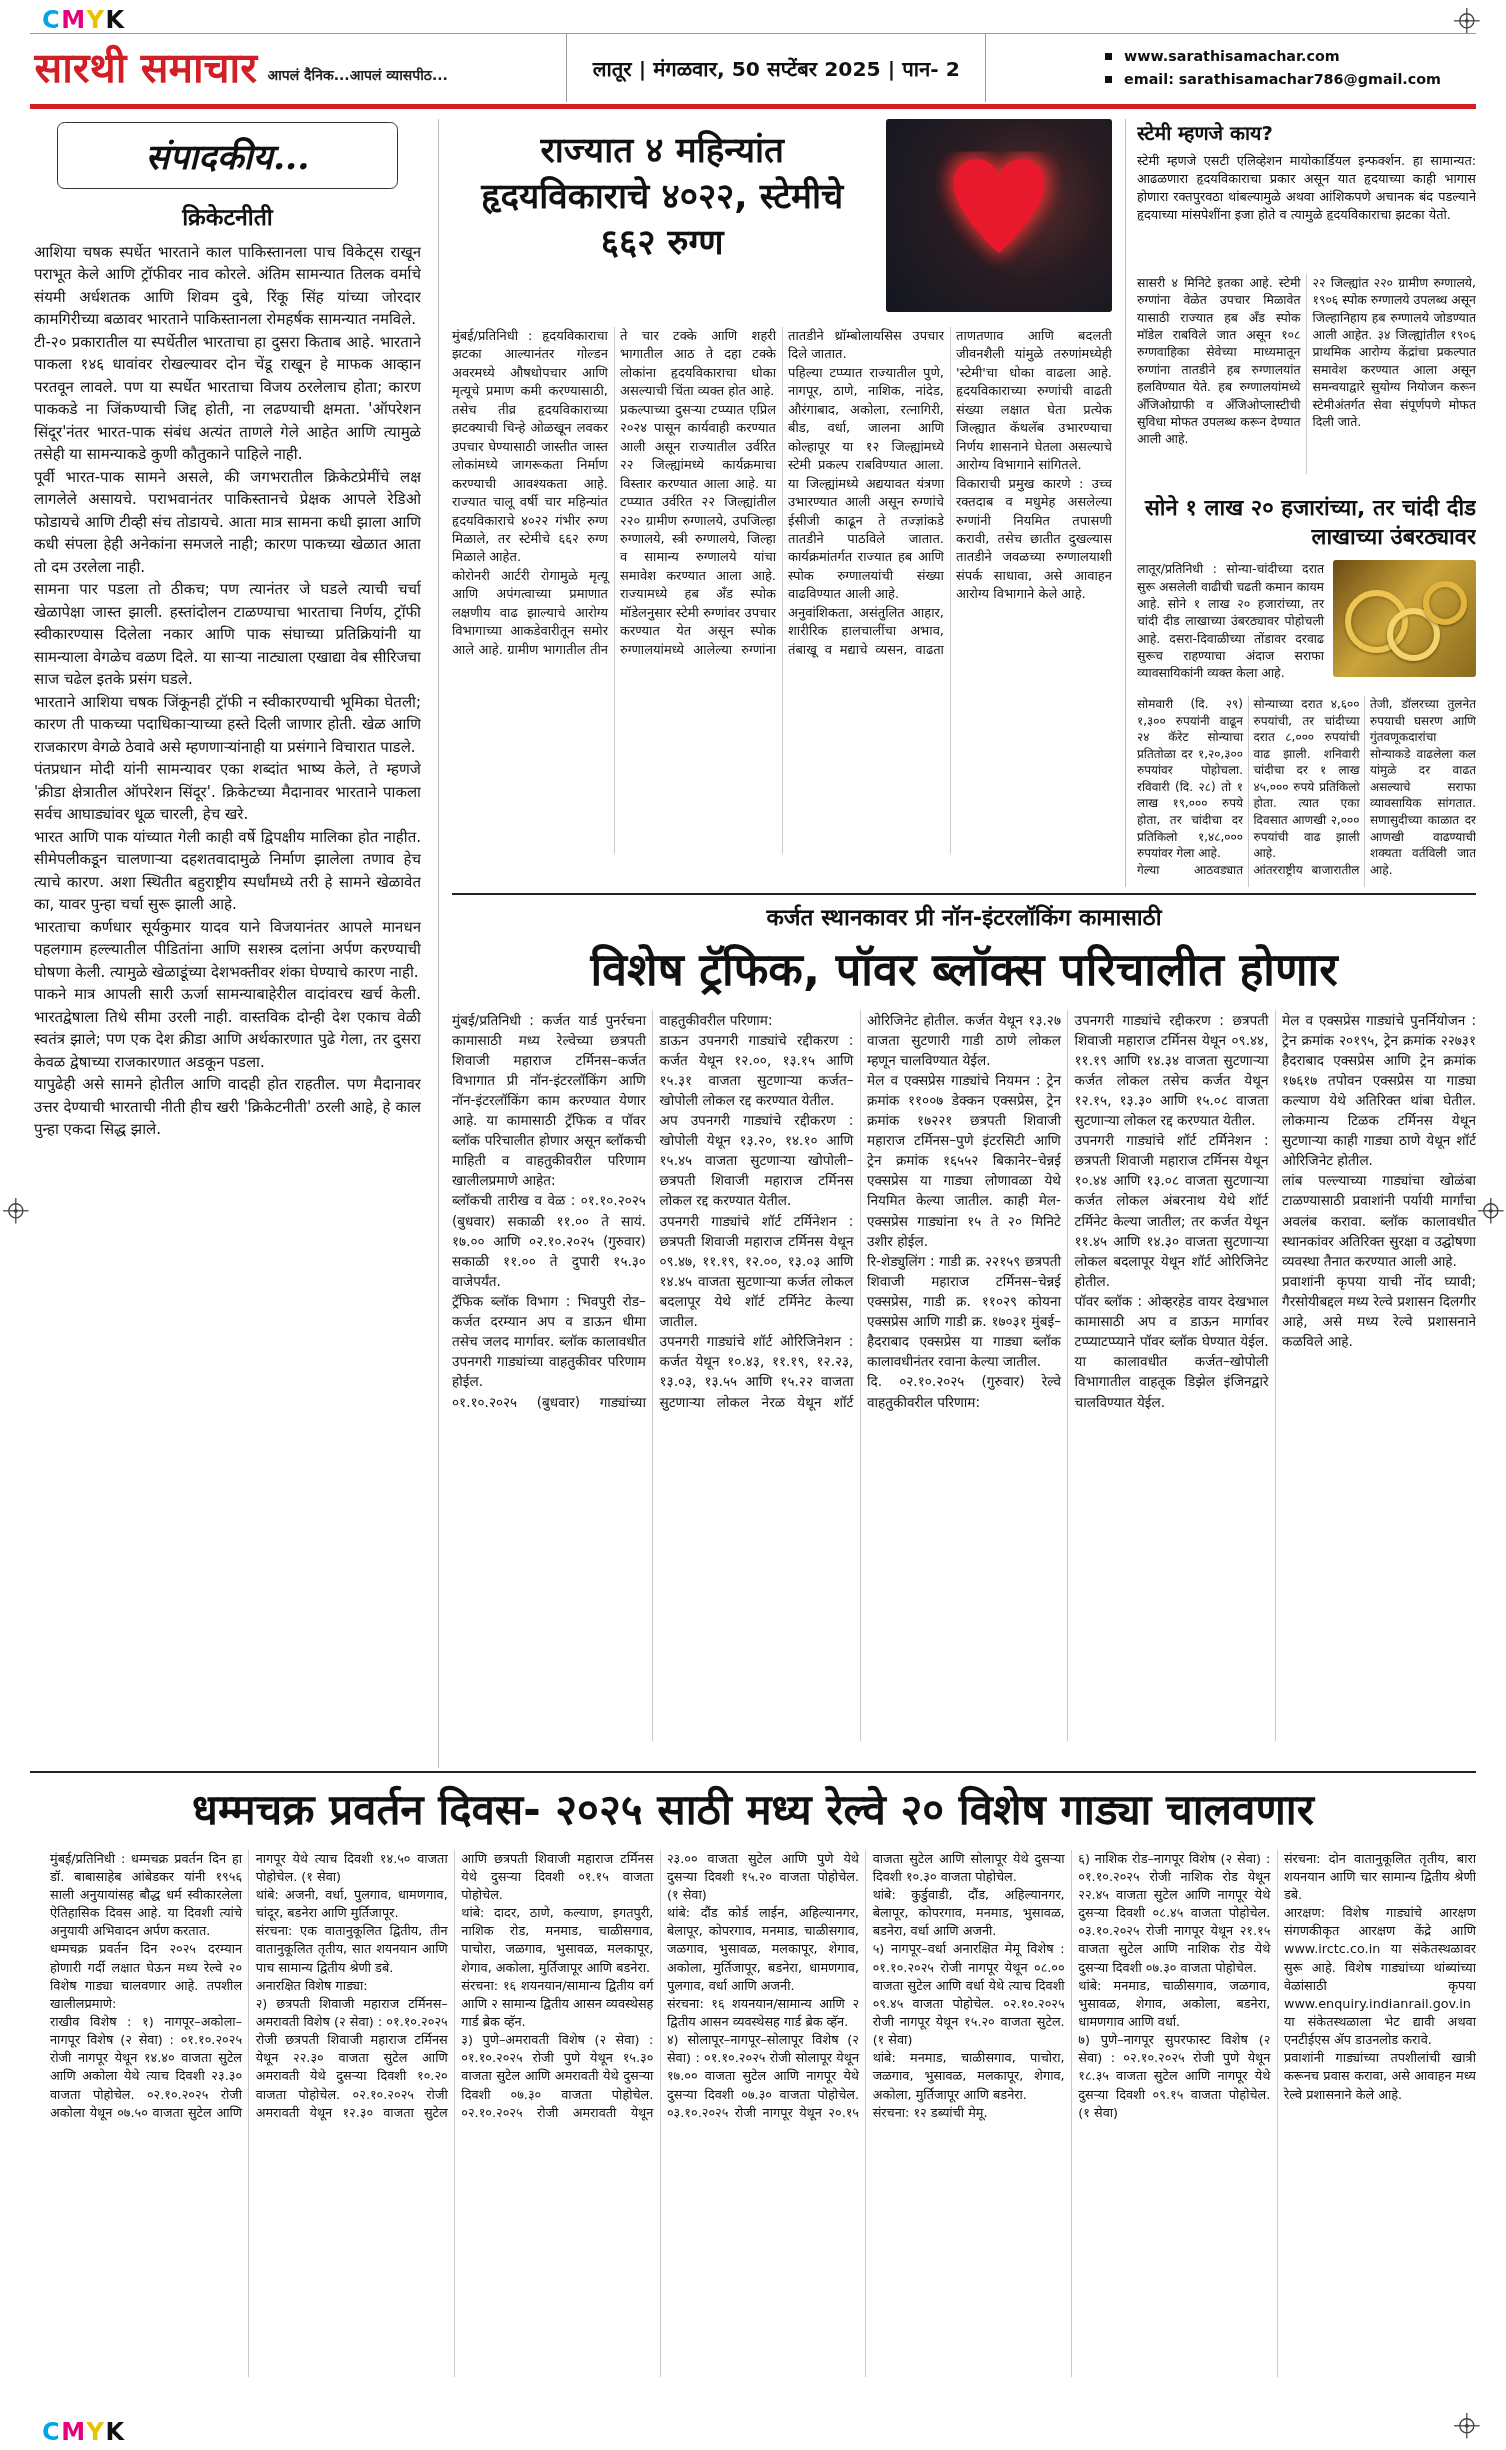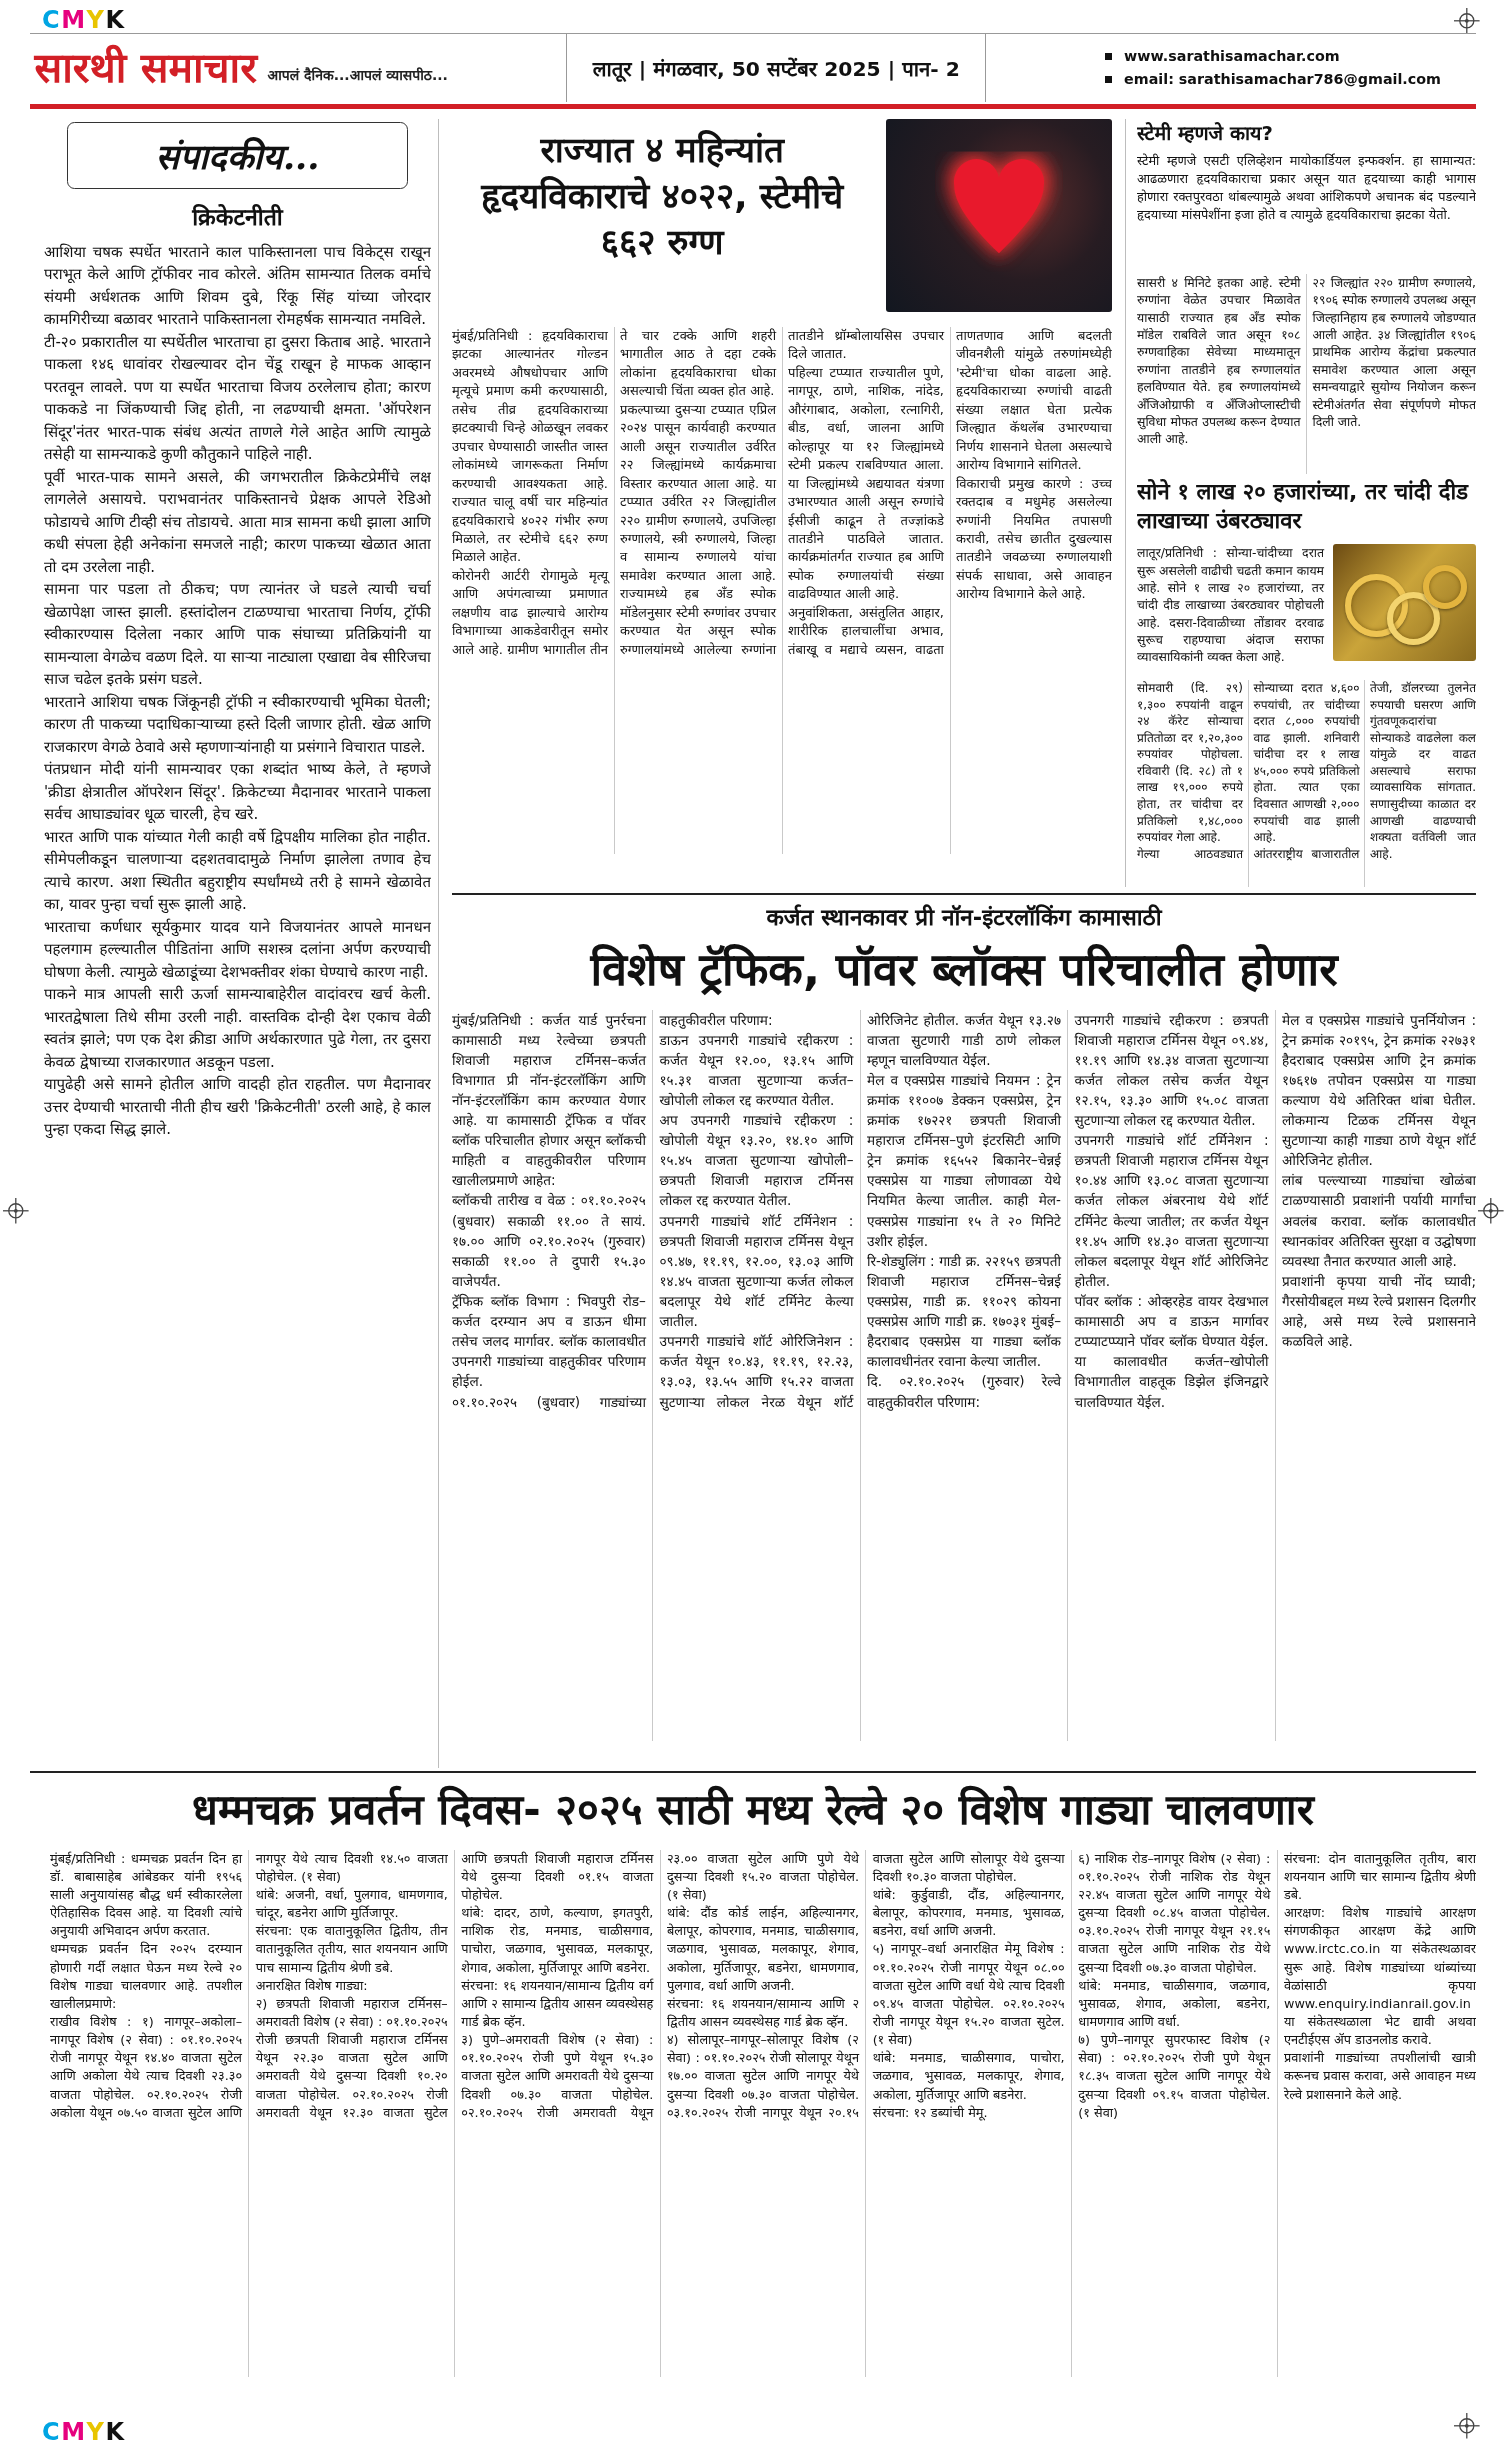--- a/index.html
+++ b/index.html
@@ -25,21 +25,21 @@
   .contact-line { display:flex; align-items:center; gap:12px; }
   .sq { width:7.5px; height:7.5px; background:#111; display:inline-block; }
   .red-rule { position:absolute; left:30px; top:104px; width:1446px; height:4.5px; background:#d21f26; }
 
   
   .jtext { text-align:justify; white-space:pre-line; }
   .vdiv { position:absolute; width:0.8px; background:#bdbdbd; }
   .hrule { position:absolute; background:#222; height:1.5px; }
 
   
-  .editorial { position:absolute; left:44px; top:119px; width:399px; height:1649px; padding-right:12px; overflow:hidden; }
+  .editorial { position:absolute; left:34px; top:119px; width:399px; height:1649px; padding-right:12px; overflow:hidden; }
   .edit-box { width:88%; margin:3px auto 10.5px auto; border:1.5px solid #333; border-radius:7.5px;
               text-align:center; padding:9px 4.5px; }
   .edit-box-title { font-family:"DejaVu Serif", serif; font-style:italic; font-weight:700; font-size:35px; }
   .edit-title { text-align:center; font-size:23px; font-weight:800; margin:7.5px 0 9px 0; }
   .edit-body { font-size:15px; line-height:1.5; height:1491px; overflow:hidden; }
 
   
   .heart { position:absolute; left:452px; top:119px; width:660px; }
   .heart-top { display:flex; gap:13.6px; }
   .heart-headline { flex:1; font-size:35px; font-weight:800; line-height:1.32; text-align:center; padding-top:7.5px; }
@@ -49,21 +49,21 @@
   .heart-photo svg { position:absolute; left:50%; top:48%; transform:translate(-50%,-50%); }
   .heart-body { margin-top:15px; height:527px; overflow:hidden;
       columns:4; column-gap:12px; column-rule:0.8px solid #c9c9c9; font-size:13px; line-height:1.42; }
 
   
   .rightcol { position:absolute; left:1137px; top:119px; width:339px; height:768px; overflow:hidden; }
   .stemi-title { font-size:19.6px; font-weight:800; margin-bottom:6px; }
   .stemi-body { font-size:12.8px; line-height:1.4; height:113px; overflow:hidden; }
   .stemi-stats { margin-top:9px; height:200px; overflow:hidden; columns:2; column-gap:12px;
       column-rule:0.8px solid #c9c9c9; font-size:12.4px; line-height:1.4; }
-  .gold-headline { margin-top:4px; text-align:left; font-size:22px; font-weight:800; line-height:1.3; }
+  .gold-headline { margin-top:20px; text-align:right; font-size:22px; font-weight:800; line-height:1.3; }
   .gold-row { display:flex; gap:9px; margin-top:9px; height:127px; overflow:hidden; }
   .gold-intro { flex:1; font-size:12.4px; line-height:1.4; }
   .gold-photo { width:143px; height:117px;
       background: linear-gradient(130deg,#6b4a12,#caa43a 45%,#8a6a1e); }
   .ring { position:absolute; border-radius:50%; border:6.8px solid #eec452;
       box-shadow: inset 0 0 4.5px #7a5a10, 0 1.5px 3px rgba(0,0,0,.4); }
   .r1 { width:63px; height:63px; left:12px; top:30px; }
   .r2 { width:53px; height:53px; left:54px; top:48px; border-color:#f3d46f; }
   .r3 { width:44px; height:44px; left:90px; top:21px; border-color:#e3b43e; }
   .gold-body { margin-top:9px; height:249px; overflow:hidden; columns:3; column-gap:10.5px;

